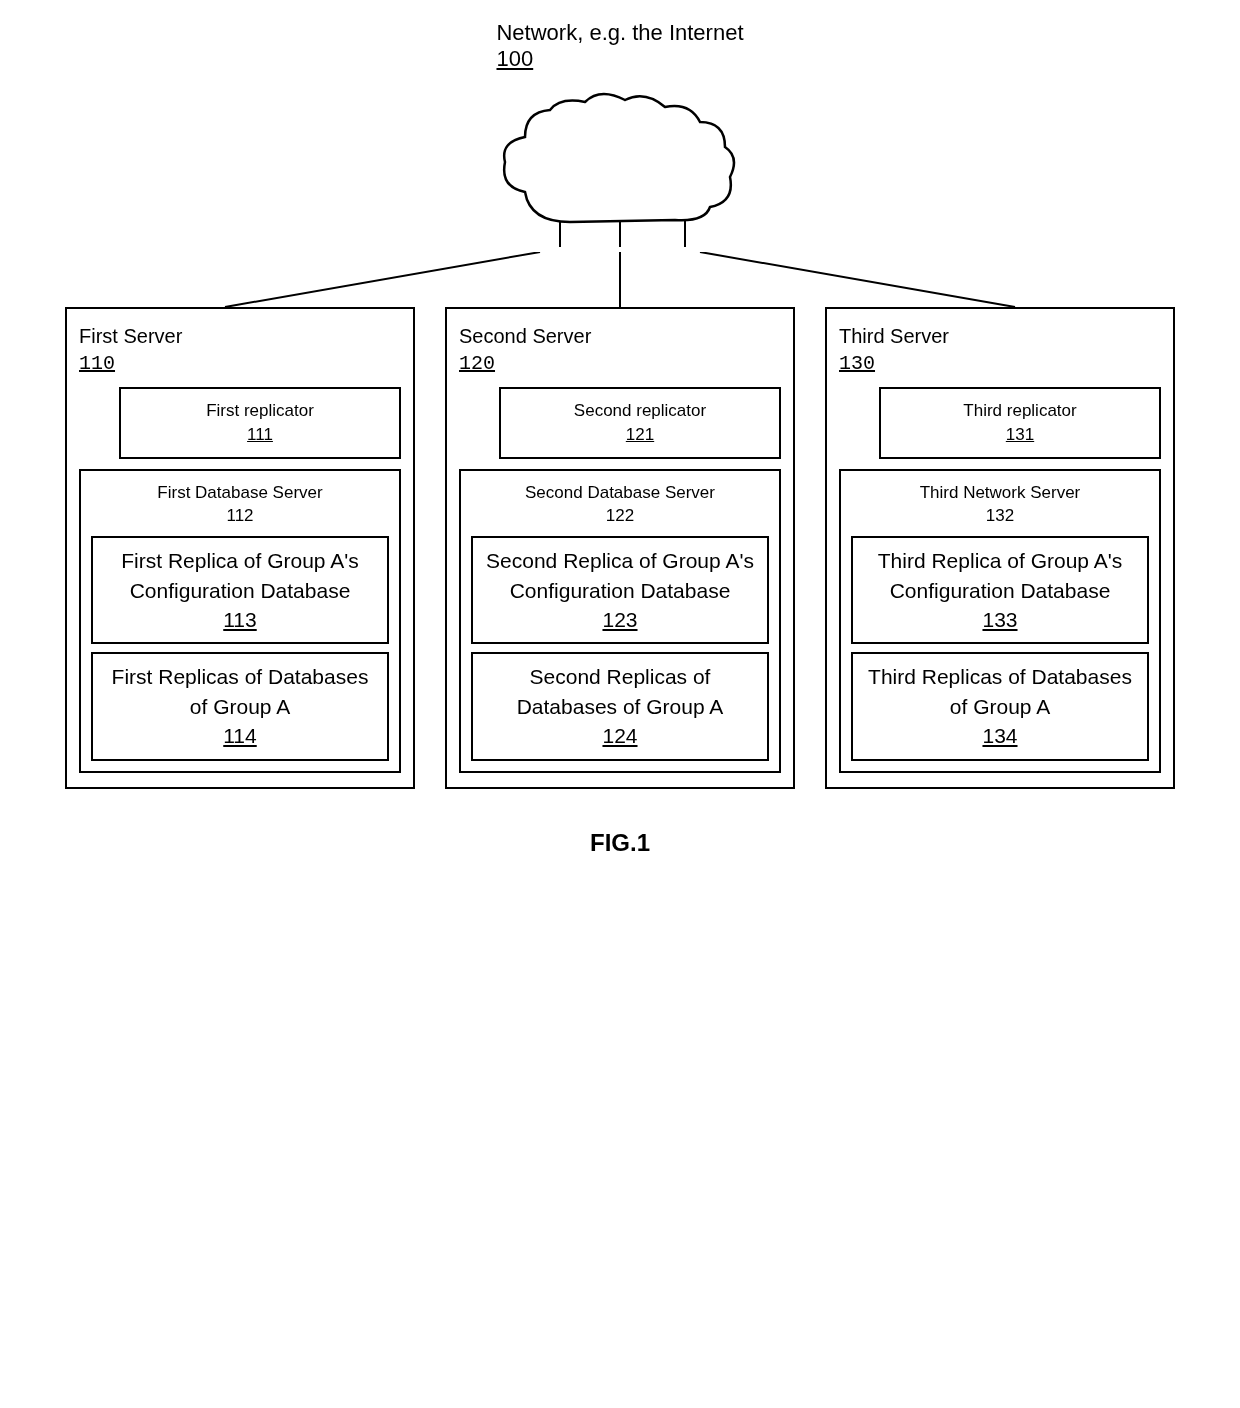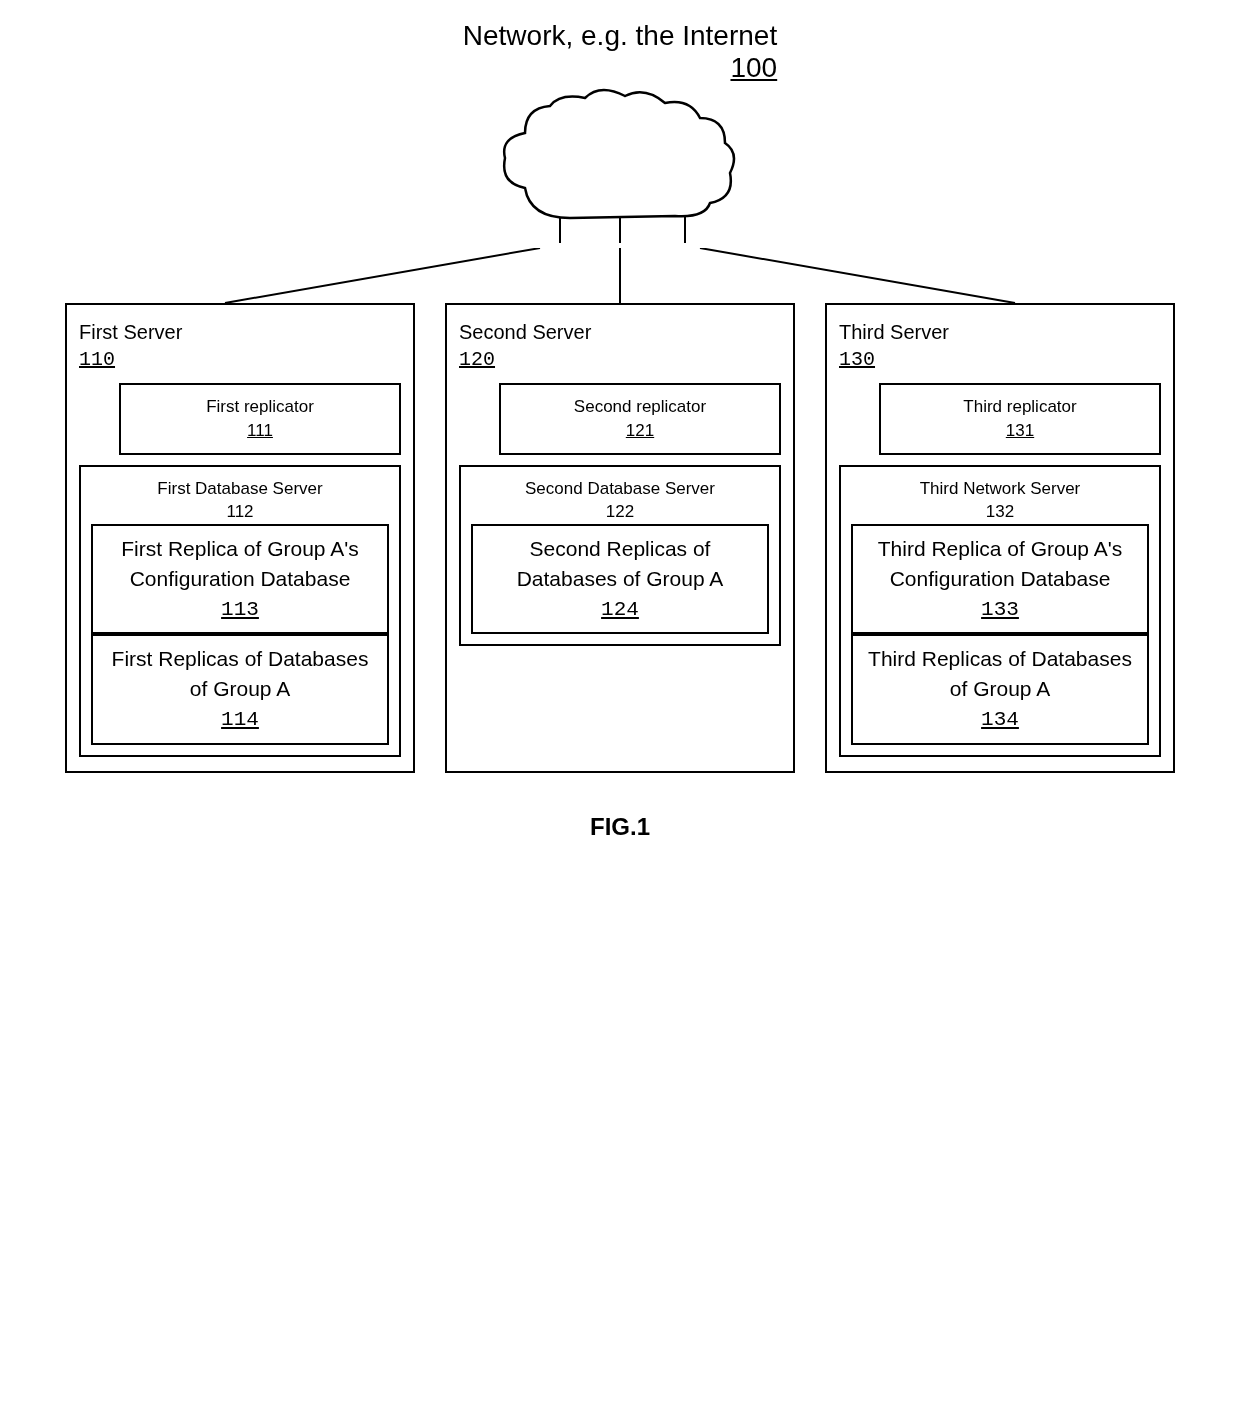--- a/index.html
+++ b/index.html
@@ -25,23 +25,23 @@
     
     .cloud-section {
       display: flex;
       flex-direction: column;
       align-items: center;
       margin-bottom: 0px;
       position: relative;
     }
 
     .cloud-label {
-      text-align: right;
-      font-size: 28px;
-      margin-bottom: 4px;
+      text-align: left;
+      font-size: 22px;
+      margin-bottom: 20px;
     }
 
     .cloud-label .underline {
       text-decoration: underline;
     }
 
     .cloud-svg {
       width: 260px;
       height: 160px;
     }
@@ -89,20 +89,21 @@
       text-decoration: underline;
       text-align: center;
     }
 
     
     .db-server-box {
       border: 2px solid #000;
       padding: 10px 10px;
       display: flex;
       flex-direction: column;
+      gap: 8px;
     }
 
     .db-server-title {
       text-align: center;
       font-size: 17px;
       line-height: 1.4;
     }
 
     .db-server-title .underline {
       margin-top: 24px;
@@ -111,21 +112,20 @@
     .sub-box {
       border: 2px solid #000;
       padding: 8px 8px;
       text-align: center;
       font-size: 21px;
       line-height: 1.4;
     }
 
     .sub-box .underline {
       text-decoration: underline;
-      font-family: Liberation Mono, monospace;
     }
 
     
     .fig-caption {
       margin-top: 40px;
       font-size: 24px;
       font-weight: bold;
       text-align: center;
     }
   </style>
@@ -208,20 +208,24 @@
       <div class="inner-box">
         <span>Second replicator</span><br>
         <span class="underline">121</span>
       </div>
       <div class="db-server-box">
         <div class="db-server-title">
           <span>Second Database Server</span><br>
           <span class="underline">122</span>
         </div>
         <div class="sub-box">
+          <span>Second Replica of Group A's Configuration Database</span><br>
+          <span class="underline">123</span>
+        </div>
+        <div class="sub-box">
           <span>Second Replicas of Databases of Group A</span><br>
           <span class="underline">124</span>
         </div>
       </div>
     </div>
 
     <div class="server-box">
       <div class="server-title">
         <span>Third Server</span><br>
         <span class="underline">130</span>

